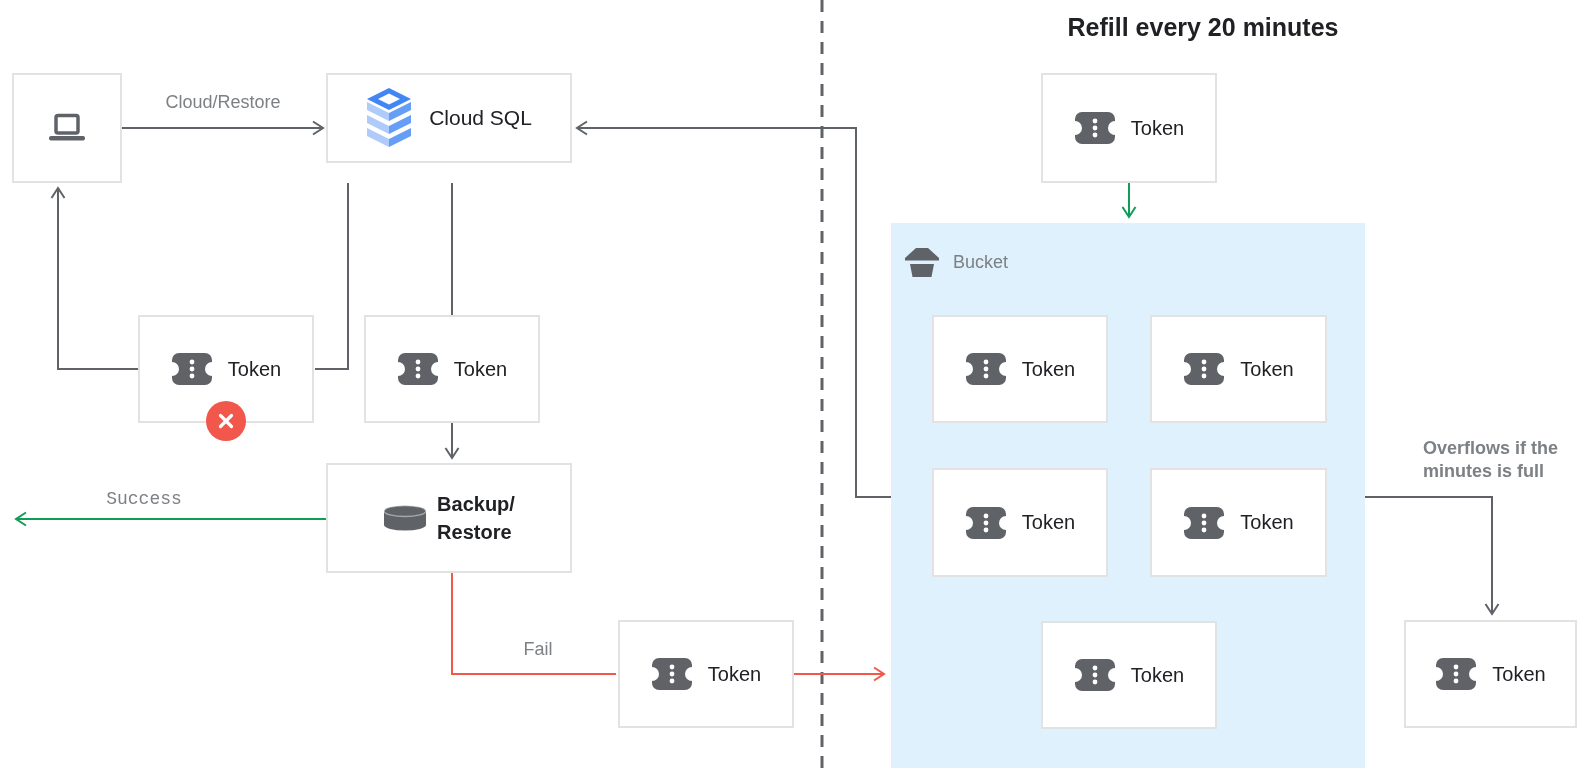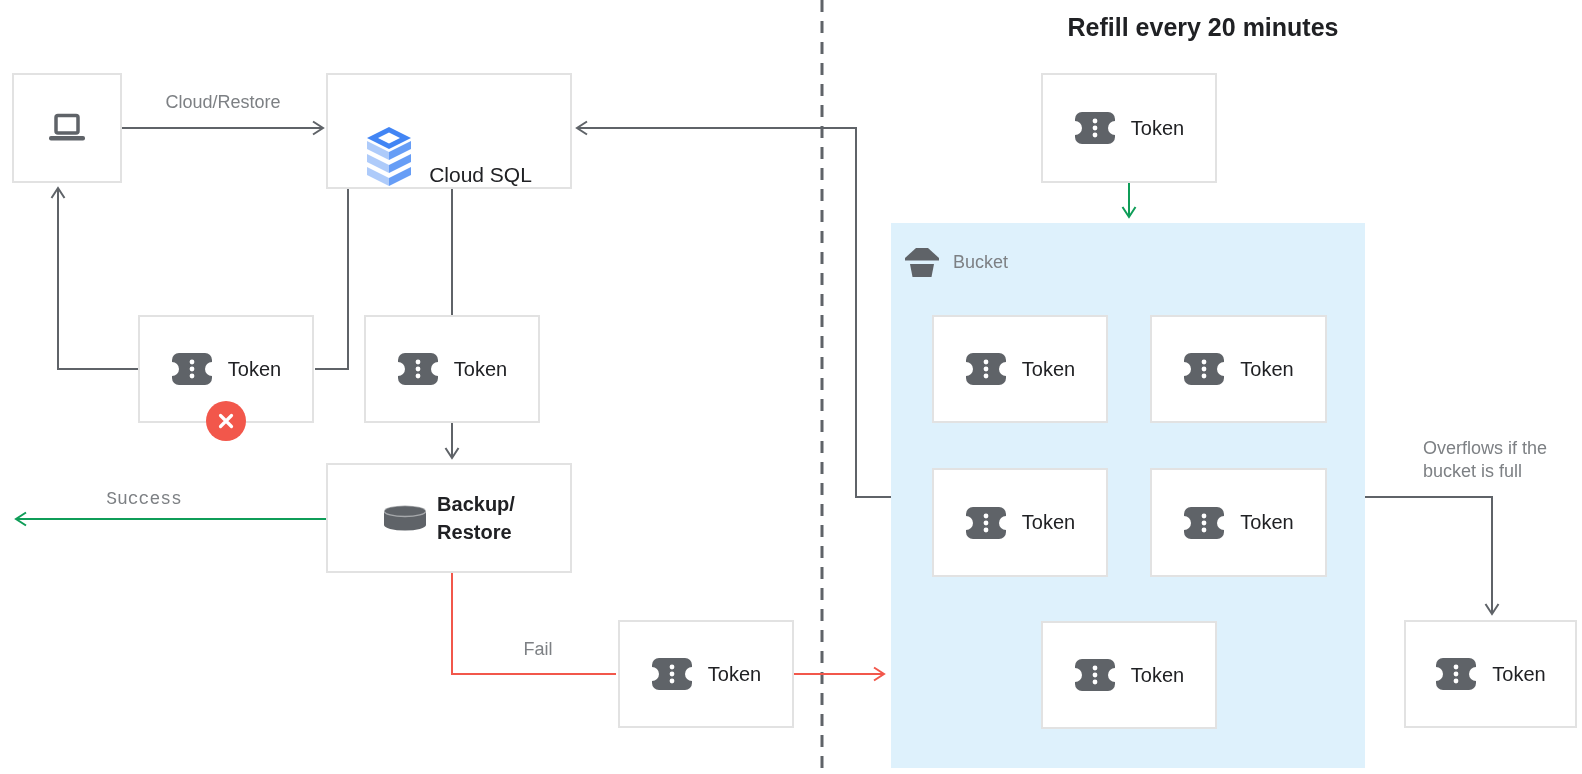--- a/index.html
+++ b/index.html
@@ -25,21 +25,21 @@
   .edge-green { stroke:var(--green); }
   .edge-red { stroke:var(--red); }
   .edge-dashed { stroke-width:3; stroke-dasharray:12 9; }
   .mk { fill:none; stroke-width:2; }
   .mk-gray { stroke:var(--line-gray); }
   .mk-green { stroke:var(--green); }
   .mk-red { stroke:var(--red); }
 
   .edge-label { position:absolute; color:var(--label-gray); font-size:18px; }
   .edge-label.centered { text-align:center; }
-  .edge-label .lbl-line { display:block; line-height:23px; white-space:nowrap; }
+  .edge-label .lbl-line { display:block; line-height:23px; white-space:nowrap;font-weight:bold; }
 
   .title { position:absolute; left:1023px; top:13px; width:360px; text-align:center;
            font-size:25px; font-weight:700; color:var(--text-dark); white-space:nowrap; }
 
   .bucket-label { font-size:18px; color:var(--label-gray); }
 
   .error-badge { position:absolute; left:50%; bottom:-20px; transform:translateX(-50%);
                  width:40px; height:40px; border-radius:50%; background:var(--red);
                  display:flex; align-items:center; justify-content:center; }
 
@@ -147,31 +147,31 @@
     <path class="edge edge-red" d="M794,674 H884" marker-end="url(#ah-red)"></path>
   </svg>
 
   <div class="title">Refill every 20 minutes</div>
 
   <div class="edge-label centered" style="left:148px; top:92px; width:150px;">Cloud/Restore</div>
   <div class="edge-label centered" style="left:69px; top:489px; width:150px;font-family:Liberation Mono, monospace;">Success</div>
   <div class="edge-label centered" style="left:488px; top:639px; width:100px;">Fail</div>
   <div class="edge-label" style="left:1423px; top:437px;">
     <span class="lbl-line">Overflows if the</span>
-    <span class="lbl-line">bucket is full</span>
+    <span class="lbl-line">minutes is full</span>
   </div>
 
   <div class="node" style="left:12px; top:73px; width:110px; height:110px;">
     <svg width="38" height="30" viewBox="0 0 38 30">
       <rect x="8" y="2.5" width="22" height="17.5" rx="2" class="ic-stroke" stroke-width="3.5"></rect>
       <rect x="1" y="23" width="36" height="4.5" rx="2" class="ic-fill"></rect>
     </svg>
   </div>
 
-  <div class="node" style="left:326px; top:73px; width:246px; height:116px; gap:17px;align-items:flex-end;">
+  <div class="node" style="left:326px; top:73px; width:246px; height:90px; gap:17px;">
     <svg width="46" height="60" viewBox="0 0 46 60">
       <path d="M23,0 L45,11 L23,22 L1,11 Z M23,5.5 L34,11 L23,16.5 L12,11 Z" fill-rule="evenodd" fill="var(--csql-blue)"></path>
       <path d="M1,14 L23,25 L23,33 L1,22 Z" fill="var(--csql-blue-light)"></path>
       <path d="M45,14 L23,25 L23,33 L45,22 Z" fill="var(--csql-blue-mid)"></path>
       <path d="M1,27 L23,38 L23,46 L1,35 Z" fill="var(--csql-blue-light)"></path>
       <path d="M45,27 L23,38 L23,46 L45,35 Z" fill="var(--csql-blue-mid)"></path>
       <path d="M1,40 L23,51 L23,59 L1,48 Z" fill="var(--csql-blue-light)"></path>
       <path d="M45,40 L23,51 L23,59 L45,48 Z" fill="var(--csql-blue-mid)"></path>
     </svg>
     <span class="node-label" style="font-size:21px;">Cloud SQL</span>

